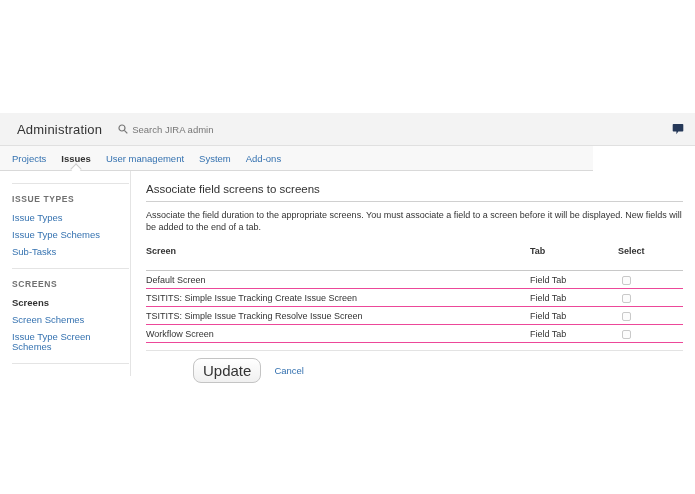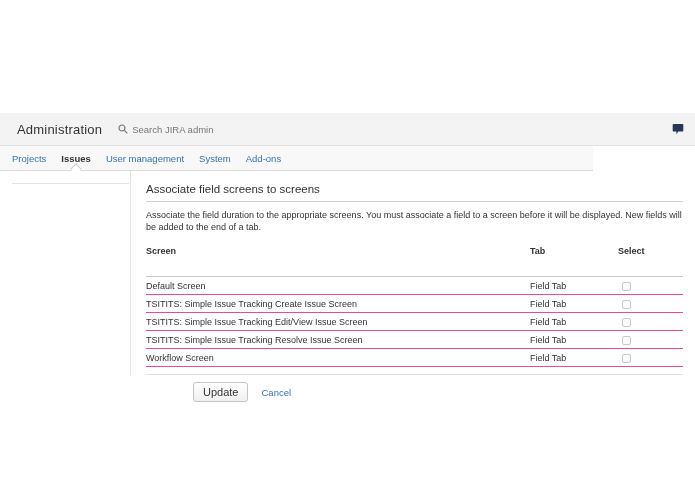--- a/index.html
+++ b/index.html
@@ -63,35 +63,35 @@
   
   .content { position: absolute; left: 146px; top: 180px; width: 537px; }
   .content-title {
     font-size: 11.5px; font-weight: 400; color: #333;
     padding: 3px 0 6px; border-bottom: 1px solid #d0d0d0;
   }
   .content-desc { font-size: 9px; color: #333; margin-top: 8px; line-height: 1.3; }
   table.assoc { width: 100%; border-collapse: collapse; margin-top: 9px; font-size: 9px; }
   table.assoc th {
     text-align: left; font-weight: bold; color: #333;
-    padding: 4px 0 20px; border-bottom: 1px solid #c8c8c8;
+    padding: 4px 0 14px; border-bottom: 1px solid #c8c8c8;
   }
   table.assoc td { padding: 0; height: 18px; border-bottom: 1px solid #ec4899; color: #333; }
   col.c-screen { width: 384px; } col.c-tab { width: 88px; } col.c-select { width: 65px; }
   .cb {
     -webkit-appearance: none; appearance: none; width: 9px; height: 9px;
     border: 1px solid #c9c9c9; border-radius: 2px; background: #fcfcfc;
     margin: 0 0 0 4px; vertical-align: middle; cursor: pointer;
   }
   .form-hr { border-top: 1px solid #e3e3e3; margin-top: 7px; }
   .actions { margin-top: 7px; padding-left: 47px; display: flex; align-items: center; }
   .btn-update {
-    font-family: "Liberation Sans", sans-serif; font-size: 11px; color: #333;
+    font-family: "Liberation Sans", sans-serif; font-size: 15px; color: #333;
     padding: 3px 9px; background: linear-gradient(#ffffff, #f0f0f0);
-    border: 1px solid #c4c4c4; border-radius: 3px; cursor: pointer;
+    border: 1px solid #c4c4c4; border-radius: 8px; cursor: pointer;
   }
   .link-cancel { margin-left: 13px; font-size: 9.5px; color: #3572b0; text-decoration: none; cursor: pointer; }
 </style>
 </head>
 <body>
 
 <div class="page">
 
   <div class="app-header">
     <span class="app-title">Administration</span>
@@ -111,20 +111,32 @@
 
   <div class="nav-bar">
     <a class="nav-tab">Projects</a>
     <a class="nav-tab active">Issues</a>
     <a class="nav-tab">User management</a>
     <a class="nav-tab">System</a>
     <a class="nav-tab">Add-ons</a>
   </div>
 
   <div class="sidebar">
+    <div class="side-section">
+      <div class="side-heading">ISSUE TYPES</div>
+      <a class="side-item">Issue Types</a>
+      <a class="side-item">Issue Type Schemes</a>
+      <a class="side-item">Sub-Tasks</a>
+    </div>
+    <div class="side-section">
+      <div class="side-heading">SCREENS</div>
+      <a class="side-item active">Screens</a>
+      <a class="side-item">Screen Schemes</a>
+      <a class="side-item">Issue Type Screen Schemes</a>
+    </div>
   </div>
   <div class="divider-v"></div>
 
   <div class="content">
     <h2 class="content-title">Associate field screens to screens</h2>
     <p class="content-desc">Associate the field duration to the appropriate screens. You must associate a field to a screen before it will be displayed. New fields will be added to the end of a tab.</p>
 
     <table class="assoc">
       <colgroup>
           <col class="c-screen">
@@ -143,25 +155,20 @@
           <td>Default Screen</td>
           <td>Field Tab</td>
           <td><input type="checkbox" class="cb" style=""></td>
         </tr>
         <tr>
           <td>TSITITS: Simple Issue Tracking Create Issue Screen</td>
           <td>Field Tab</td>
           <td><input type="checkbox" class="cb" style=""></td>
         </tr>
         <tr>
-          <td>TSITITS: Simple Issue Tracking Edit/View Issue Screen</td>
-          <td>Field Tab</td>
-          <td><input type="checkbox" class="cb" style=""></td>
-        </tr>
-        <tr>
           <td>TSITITS: Simple Issue Tracking Resolve Issue Screen</td>
           <td>Field Tab</td>
           <td><input type="checkbox" class="cb" style=""></td>
         </tr>
         <tr>
           <td>Workflow Screen</td>
           <td>Field Tab</td>
           <td><input type="checkbox" class="cb" style=""></td>
         </tr>
       </tbody>

